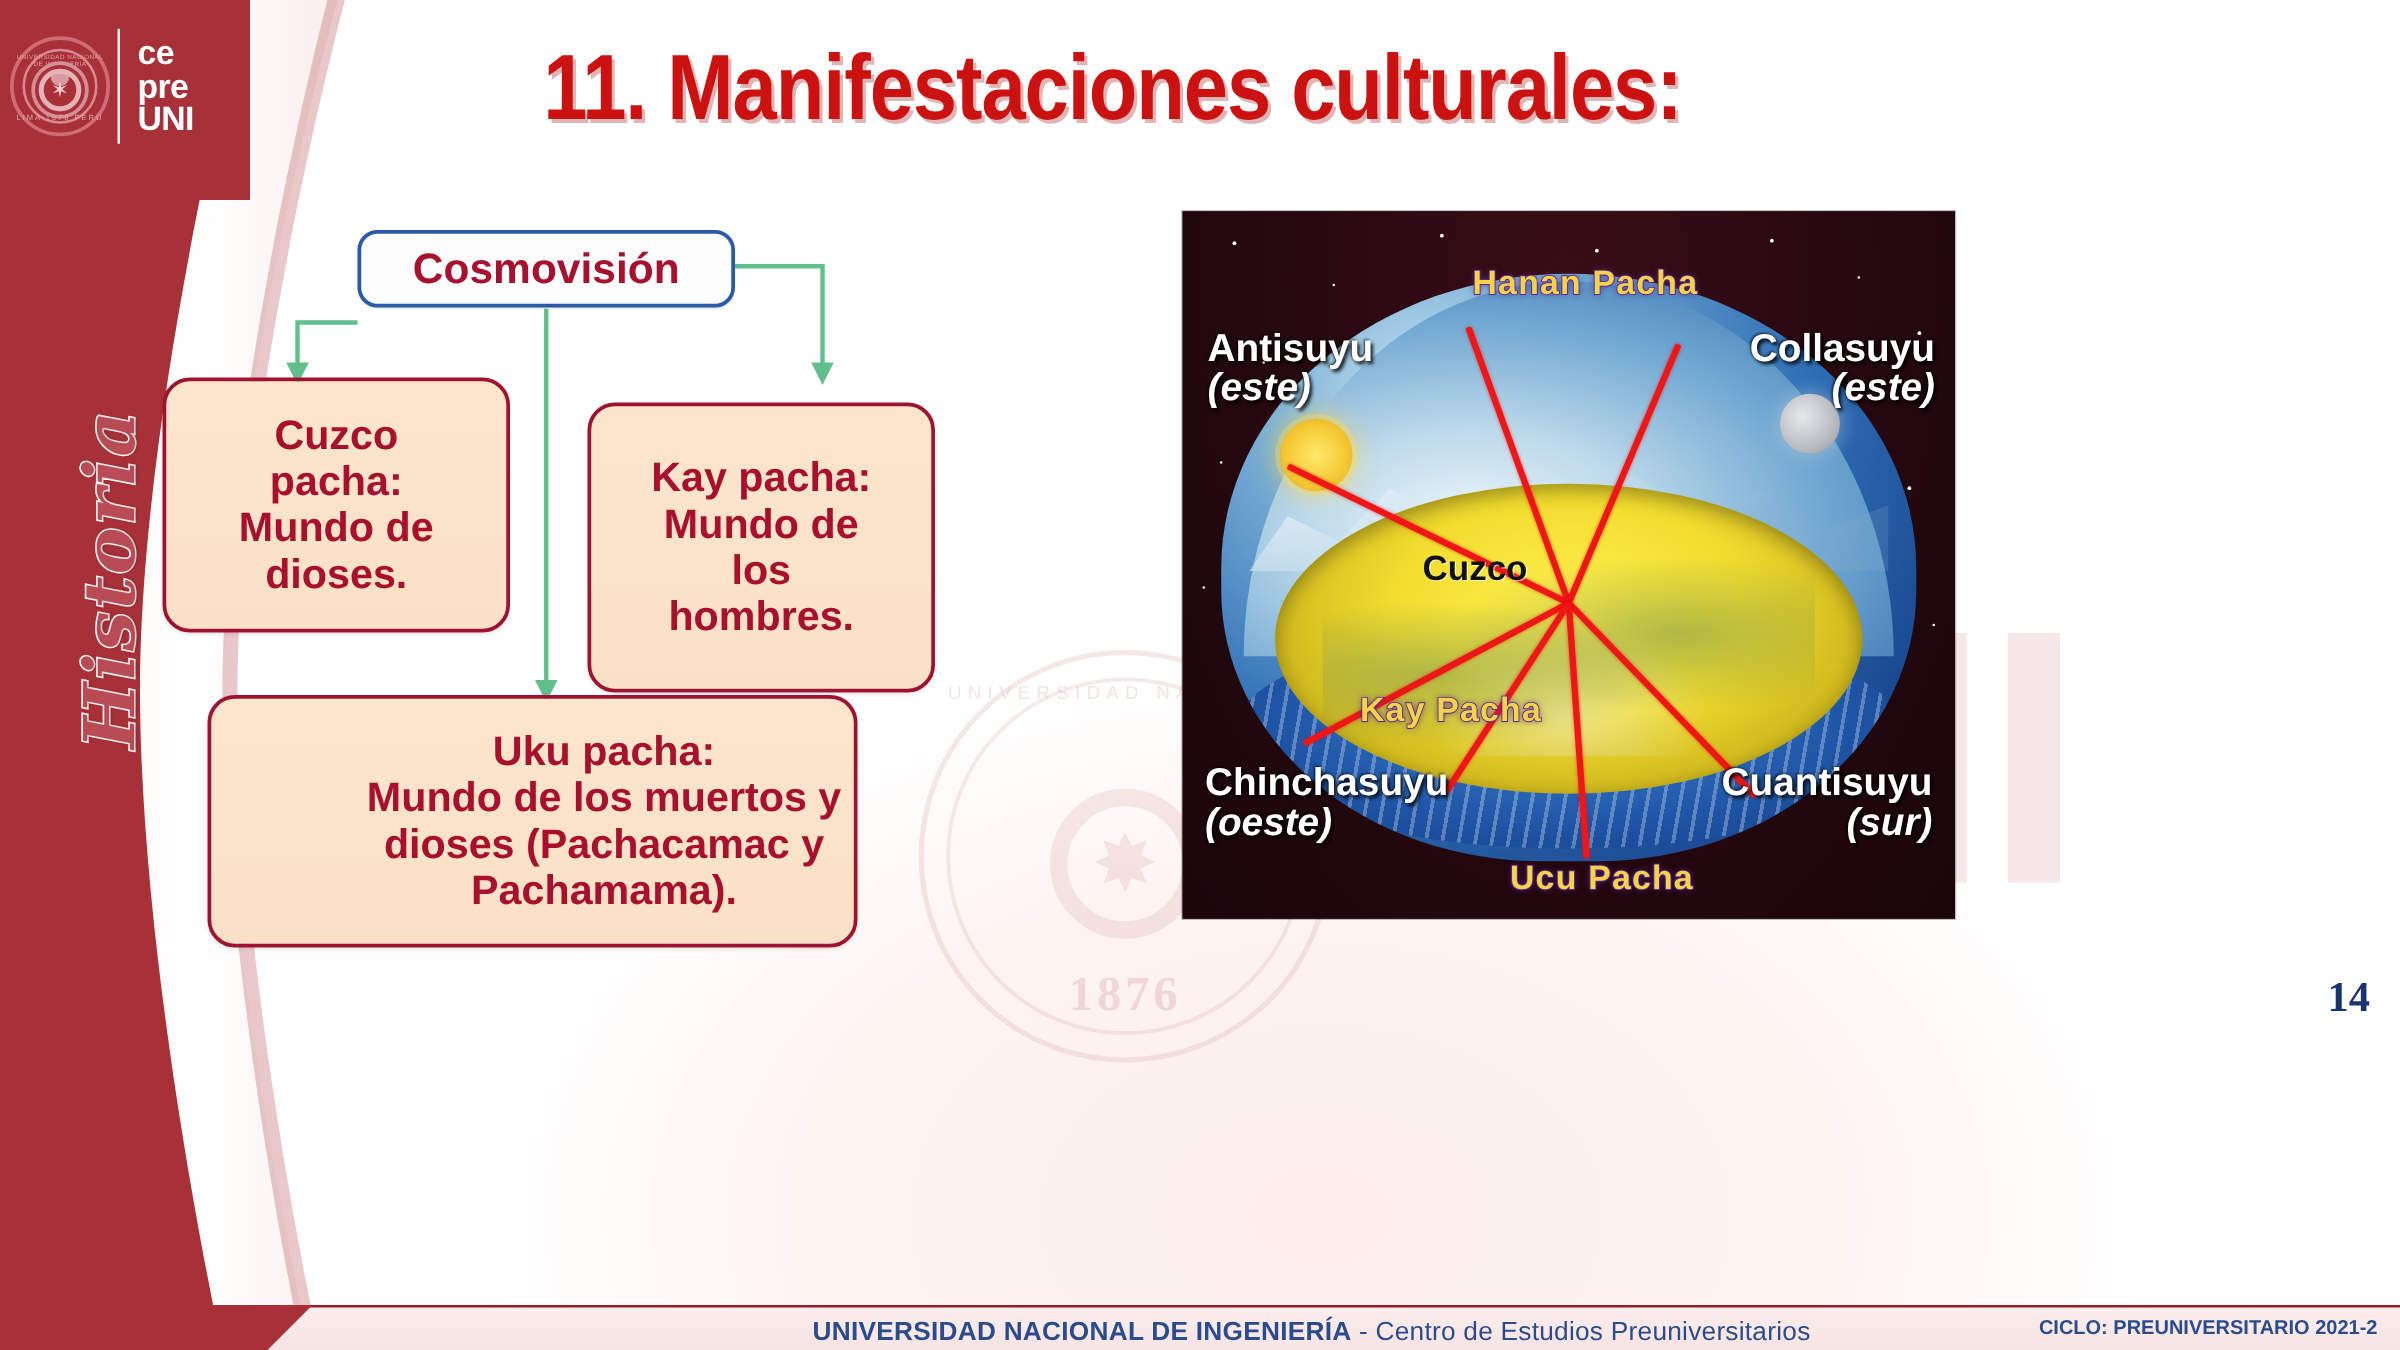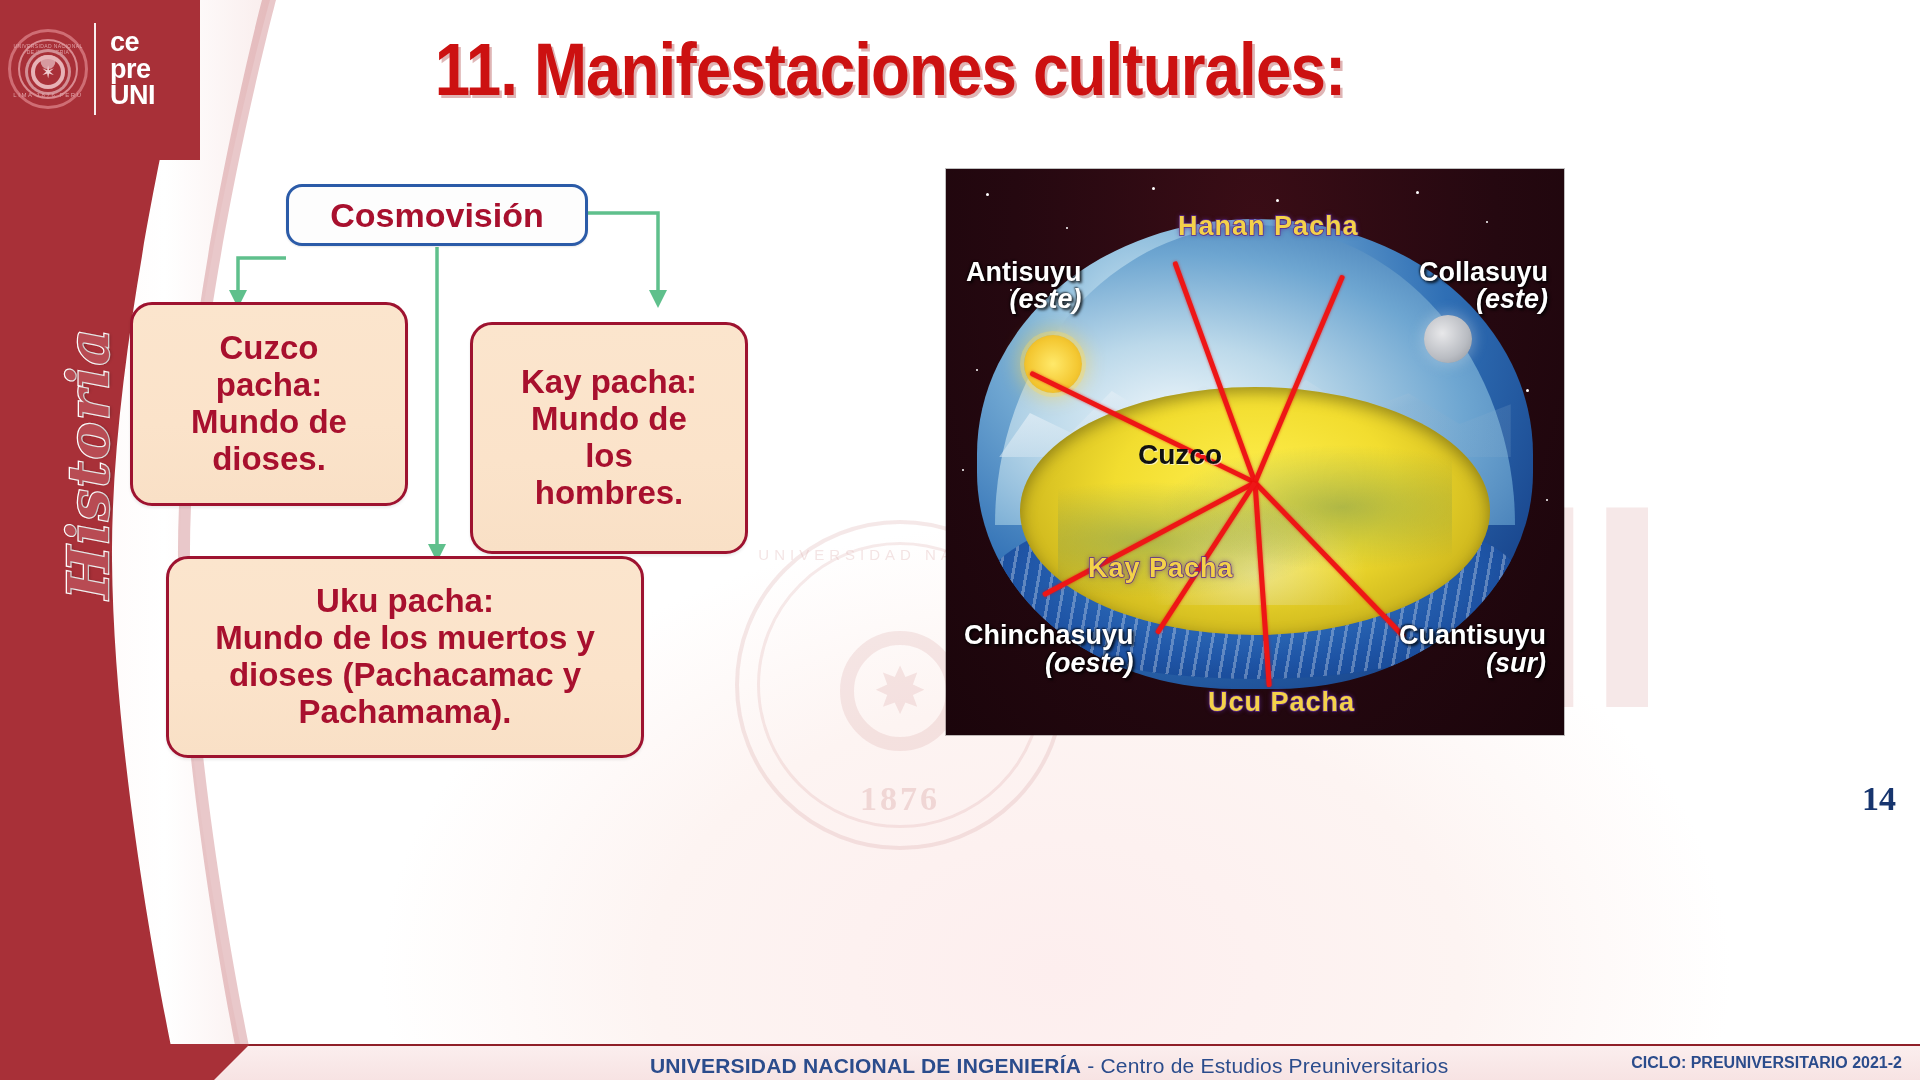--- a/index.html
+++ b/index.html
@@ -103,21 +103,21 @@
     position:absolute; left:50%; top:52%; transform:translate(-50%,-50%);
     width:120px; height:120px; border-radius:50%;
     border:14px solid rgba(205,140,140,.30);
   }
   .watermark-gear::after{
     content:"✸"; position:absolute; left:50%; top:50%; transform:translate(-50%,-50%);
     font-size:64px; color:rgba(205,140,140,.33); line-height:1;
   }
   .watermark-year{
     position:absolute; left:0; right:0; bottom:28px; text-align:center;
-    font-size:34px; font-weight:bold; color:rgba(200,130,130,.42);
+    font-size:39px; font-weight:bold; color:rgba(200,130,130,.42);
     font-family:"Liberation Serif",serif; letter-spacing:3px;
   }
   .watermark-arc{
     position:absolute; left:0; right:0; top:22px; text-align:center;
     font-size:15px; color:rgba(200,130,130,.35); letter-spacing:5px;
   }
   .watermark-uni{
     position:absolute; left:1180px; top:490px;
     font-size:290px; font-weight:bold; color:rgba(214,150,150,.22);
     font-family:"Liberation Sans",sans-serif; line-height:.8; letter-spacing:-6px;
@@ -159,21 +159,21 @@
     border:3px solid #9E1330;
     border-radius:22px;
     box-shadow:0 2px 3px rgba(0,0,0,.08);
   }
   .box-term .lbl{
     font-size:33px; font-weight:bold; color:#A8102E; line-height:1.12;
     padding:4px 10px; white-space:pre-line;
   }
   .box-hanan{ left:130px; top:302px; width:278px; height:204px; }
   .box-kay{   left:470px; top:322px; width:278px; height:232px; }
-  .box-uku{   left:166px; top:556px; width:478px; height:202px; }
+  .box-uku{   left:166px; top:556px; width:520px; height:202px;justify-content:flex-end; }
   .box-uku .lbl{ font-size:33px; }
 
   
   .picture{
     position:absolute; left:946px; top:169px; width:618px; height:566px;
     background:#2a0a10;
     overflow:hidden;
     box-shadow:0 0 0 1px rgba(0,0,0,.25);
   }
   .sky{
@@ -241,23 +241,22 @@
   .ray{
     position:absolute; left:50%; top:55%;
     height:5px; background:#ee1616; transform-origin:0 50%;
     border-radius:2px;
     box-shadow:0 0 3px rgba(230,0,0,.6);
   }
   .pic-label{
     position:absolute; font-weight:bold; line-height:1.02; white-space:pre-line;
   }
   .pic-label.white{
-    color:#ffffff; font-size:27px;
+    color:#ffffff; font-size:31px;
     text-shadow:2px 2px 3px rgba(0,0,0,.85), -1px -1px 2px rgba(0,0,0,.7);
-    text-align:right;
   }
   .pic-label.white .it{ font-style:italic; display:block; }
   .pic-label.gold{
     color:#F4D24A; font-size:27px; letter-spacing:1px;
     -webkit-text-stroke:1.4px #5B2C8C;
     paint-order:stroke fill;
     text-shadow:0 0 5px rgba(90,40,140,.9);
   }
   .lbl-antisuyu{ left:20px; top:62px; }
   .lbl-collasuyu{ right:16px; top:62px; text-align:right; }

